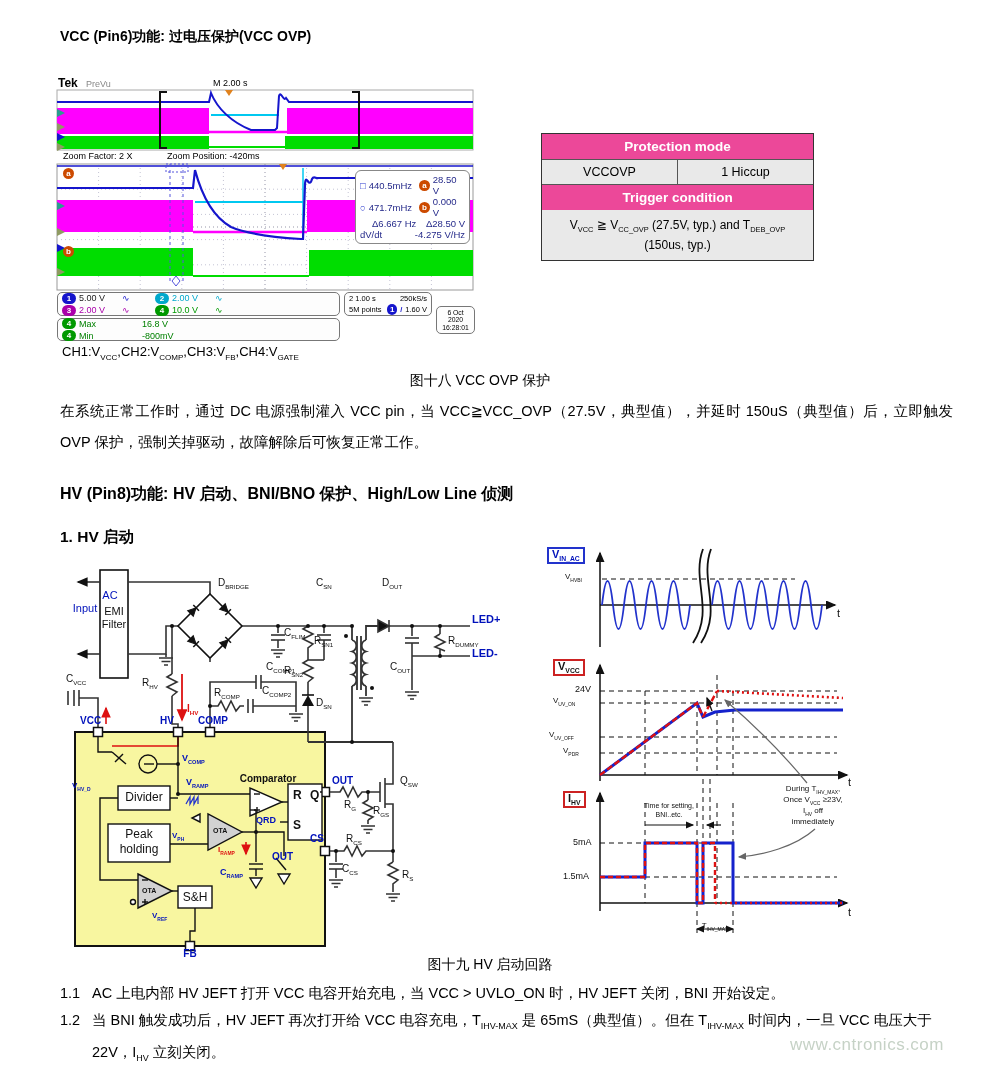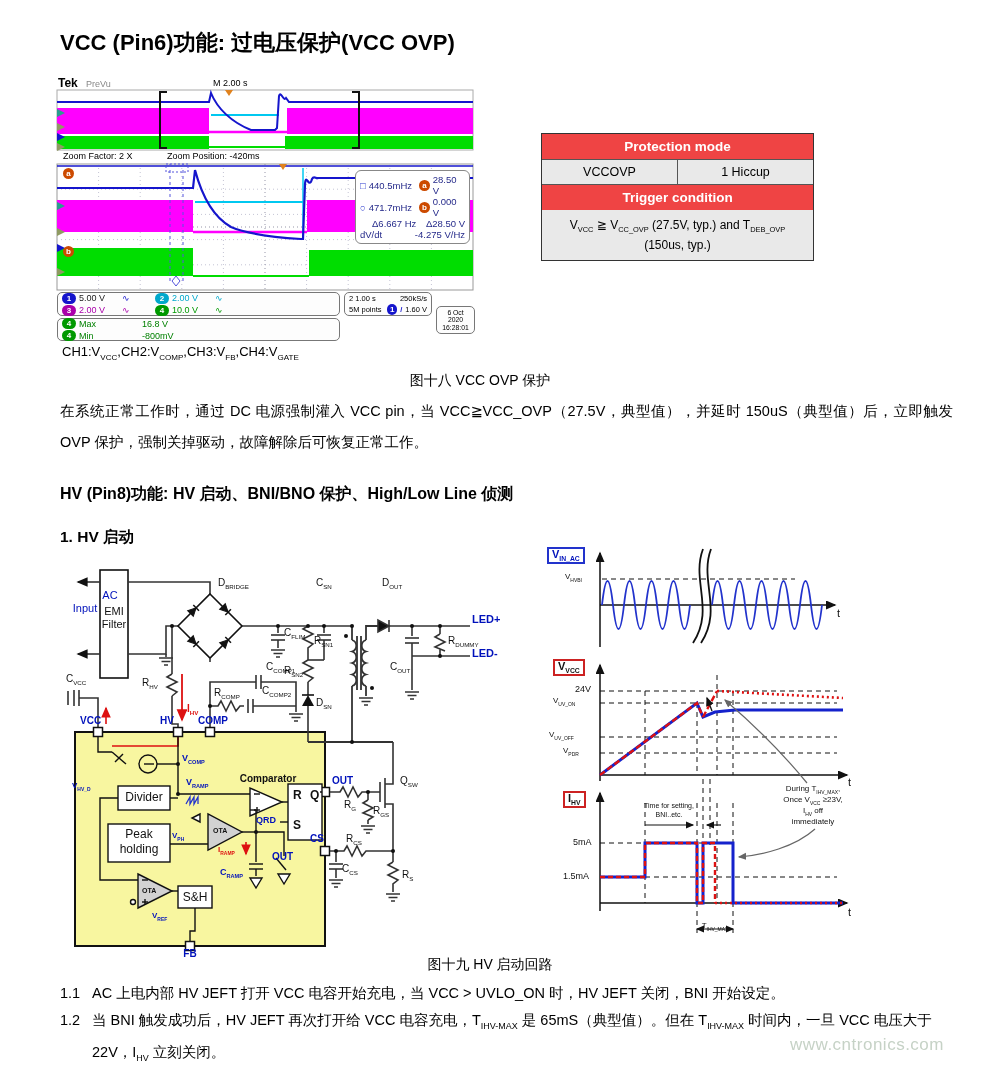--- a/index.html
+++ b/index.html
@@ -8,21 +8,21 @@
   sub { font-size:0.62em; }
   .dlabel { position:absolute; white-space:nowrap; line-height:1.05; }
   .ctr { transform:translateX(-50%); }
   .c-b { color:#0011bb; } .c-r { color:#dd1111; } .c-k { color:#111; }
   .bold { font-weight:bold; }
   .fs7{font-size:7px}.fs8{font-size:8px}.fs9{font-size:9px}.fs10{font-size:10px}
   .fs11{font-size:11px}.fs12{font-size:12px}
   .box-b { border:2px solid #2233cc; padding:0 3px; background:#fff; }
   .box-r { border:2px solid #cc2222; padding:0 3px; background:#fff; }
 
-  h1.pagetitle { position:absolute; left:60px; top:28px; font-size:22px; }
+  h1.pagetitle { position:absolute; left:60px; top:28px; font-size:14px; }
   h2.pagetitle2 { position:absolute; left:60px; top:484px; font-size:16px; }
   .subhead { position:absolute; left:60px; top:527px; font-size:15.5px; font-weight:bold; }
 
   
   #scope { position:absolute; left:55px; top:78px; width:420px; height:264px; background:#fff; }
   #scope .t { position:absolute; white-space:nowrap; }
   .bdg { display:inline-block; width:14px; height:11px; border-radius:6px; color:#fff;
     font-size:8px; font-weight:bold; text-align:center; line-height:11px; vertical-align:1px; }
   .b1{background:#1515cc}.b2{background:#00a8cc}.b3{background:#aa00aa}.b4{background:#009900}
   .bo { display:inline-block; width:11px; height:11px; border-radius:50%; background:#cc4a00;
@@ -30,21 +30,21 @@
   .srow { display:flex; align-items:center; gap:3px; }
   #curs { position:absolute; left:300px; top:92px; width:115px; height:74px; background:#fff;
     border:1px solid #888; border-radius:6px; font-size:9.5px; color:#252a8a; padding:3px 4px;
     display:flex; flex-direction:column; justify-content:space-between; }
   .cbox { position:absolute; background:#fdfdfd; border:1px solid #777; border-radius:5px;
     display:flex; flex-direction:column; justify-content:center; gap:1px; padding:1px 4px; }
 
   
   #prot-table { position:absolute; left:541px; top:133px; width:273px; border:1px solid #333;
     font-size:13px; text-align:center; }
-  .pt-h { background:#ef4444; color:#fff; font-weight:bold; font-size:13.5px; padding:5px 0; }
+  .pt-h { background:#ec4899; color:#fff; font-weight:bold; font-size:13.5px; padding:5px 0; }
   .pt-row { display:flex; background:#e9e9e9; border-top:1px solid #555; border-bottom:1px solid #555; }
   .pt-c { flex:1; padding:5px 0; font-size:12.5px; }
   .pt-c:first-child { border-right:1px solid #555; }
   .pt-cond { background:#e9e9e9; font-size:12px; padding:6px 10px; line-height:1.5; }
 
   .chline { position:absolute; left:62px; top:344px; font-size:13px; }
   .figcap { position:absolute; text-align:center; font-size:14px; }
   #fig18cap { left:60px; top:372px; width:840px; }
   #fig19cap { left:60px; top:956px; width:860px; }
   .para { position:absolute; left:60px; top:396px; width:893px; font-size:14.5px; line-height:31px; text-align:justify; }

